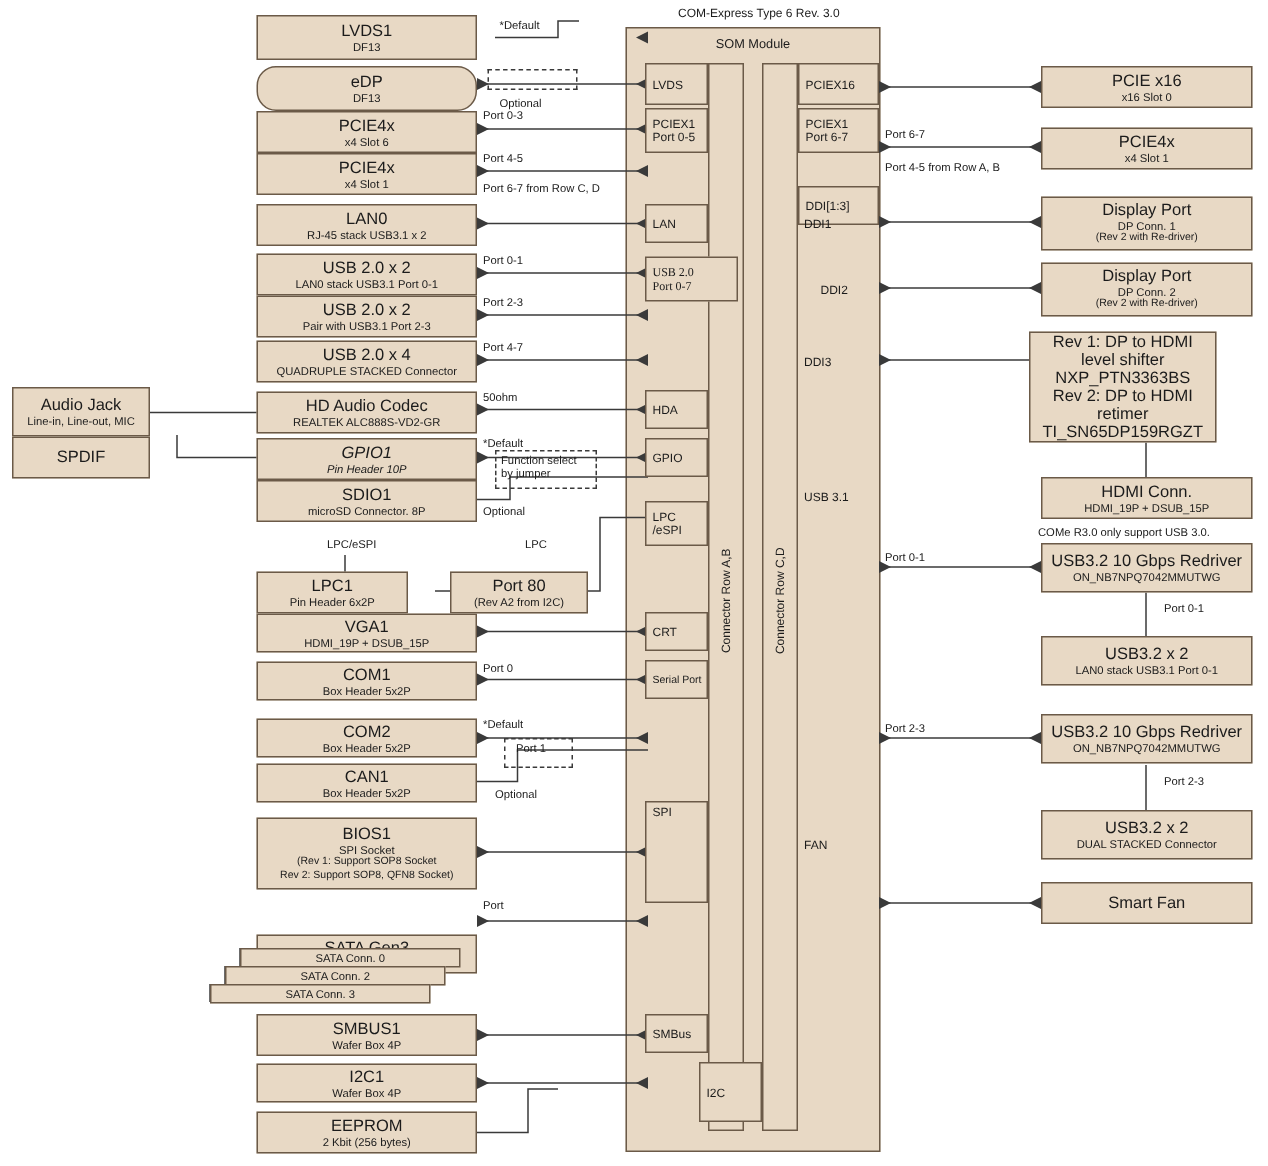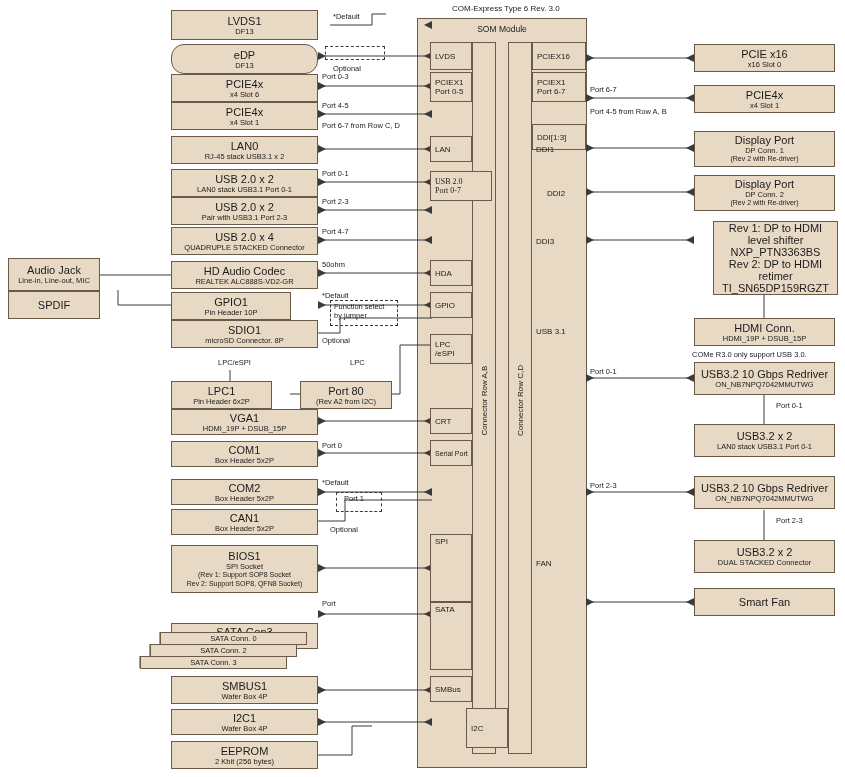--- a/index.html
+++ b/index.html
@@ -171,21 +171,21 @@
     <div class="t2">Pair with USB3.1 Port 2-3</div>
   </div>
   <div class="box" style="left:171px;top:227px;width:147px;height:28px;">
     <div class="t1">USB 2.0 x 4</div>
     <div class="t2">QUADRUPLE STACKED Connector</div>
   </div>
   <div class="box" style="left:171px;top:261px;width:147px;height:28px;">
     <div class="t1">HD Audio Codec</div>
     <div class="t2">REALTEK ALC888S-VD2-GR</div>
   </div>
-  <div class="box" style="left:171px;top:292px;width:120px;height:28px;">
+  <div class="box" style="left:171px;top:292px;width:147px;height:28px;font-style:italic;">
     <div class="t1">GPIO1</div>
     <div class="t2">Pin Header 10P</div>
   </div>
   <div class="box" style="left:171px;top:320px;width:147px;height:28px;">
     <div class="t1">SDIO1</div>
     <div class="t2">microSD Connector. 8P</div>
   </div>
   <div class="box" style="left:171px;top:381px;width:101px;height:28px;">
     <div class="t1">LPC1</div>
     <div class="t2">Pin Header 6x2P</div>
@@ -260,21 +260,21 @@
   <div class="box" style="left:694px;top:131px;width:141px;height:36px;">
     <div class="t1">Display Port</div>
     <div class="t2">DP Conn. 1</div>
     <div class="t3">(Rev 2 with Re-driver)</div>
   </div>
   <div class="box" style="left:694px;top:175px;width:141px;height:36px;">
     <div class="t1">Display Port</div>
     <div class="t2">DP Conn. 2</div>
     <div class="t3">(Rev 2 with Re-driver)</div>
   </div>
-  <div class="box" style="left:713px;top:221px;width:125px;height:74px;justify-content:center;">
+  <div class="box" style="left:686px;top:221px;width:125px;height:74px;justify-content:center;">
     <div class="t1" style="white-space:pre-line;padding:0 4px;">Rev 1: DP to HDMI level shifter NXP_PTN3363BS
 Rev 2: DP to HDMI retimer TI_SN65DP159RGZT</div>
   </div>
   <div class="box" style="left:694px;top:318px;width:141px;height:28px;">
     <div class="t1">HDMI Conn.</div>
     <div class="t2">HDMI_19P + DSUB_15P</div>
   </div>
   <div class="box" style="left:694px;top:362px;width:141px;height:33px;">
     <div class="t1">USB3.2 10 Gbps Redriver</div>
     <div class="t2">ON_NB7NPQ7042MMUTWG</div>
@@ -301,21 +301,20 @@
   <div class="pin" style="left:430px;top:136px;width:42px;height:26px;">LAN</div>
   <div class="pin multi" style="left:430px;top:171px;width:62px;height:30px;white-space:pre-line;font-family:Liberation Serif, serif;">USB 2.0
 Port 0-7</div>
   <div class="pin" style="left:430px;top:260px;width:42px;height:26px;">HDA</div>
   <div class="pin" style="left:430px;top:292px;width:42px;height:26px;">GPIO</div>
   <div class="pin multi" style="left:430px;top:334px;width:42px;height:30px;white-space:pre-line;">LPC
 /eSPI</div>
   <div class="pin" style="left:430px;top:408px;width:42px;height:26px;">CRT</div>
   <div class="pin" style="left:430px;top:440px;width:42px;height:26px;font-size:7px;">Serial Port</div>
   <div class="pin" style="left:430px;top:534px;width:42px;height:68px;align-items:flex-start;padding-top:2px;">SPI</div>
-  <div class="pin" style="left:430px;top:602px;width:42px;height:68px;align-items:flex-start;padding-top:2px;">SATA</div>
   <div class="pin" style="left:430px;top:676px;width:42px;height:26px;">SMBus</div>
   <div class="pin" style="left:430px;top:708px;width:42px;height:40px;margin-left:36px;">I2C</div>
 
   <div class="pin" style="left:532px;top:42px;width:54px;height:28px;">PCIEX16</div>
   <div class="pin multi" style="left:532px;top:72px;width:54px;height:30px;white-space:pre-line;">PCIEX1
 Port 6-7</div>
   <div class="pin" style="left:532px;top:124px;width:54px;height:26px;">DDI[1:3]</div>
   <div class="pin" style="left:532px;top:136px;width:54px;height:26px;border:none;background:transparent;">DDI1</div>
   <div class="pin" style="left:532px;top:180px;width:54px;height:26px;border:none;background:transparent;margin-left:11px;">DDI2</div>
   <div class="pin" style="left:532px;top:228px;width:54px;height:26px;border:none;background:transparent;">DDI3</div>

